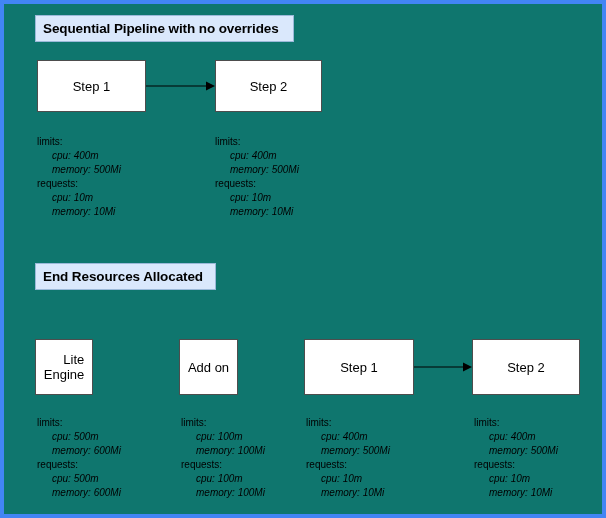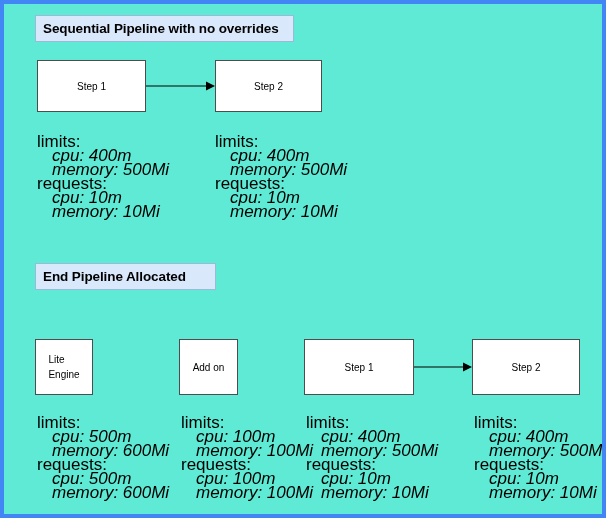--- a/index.html
+++ b/index.html
@@ -10,21 +10,21 @@
   }
   body {
     font-family: "Liberation Sans", sans-serif;
   }
   #canvas {
     position: relative;
     width: 606px;
     height: 518px;
     box-sizing: border-box;
     border: 4px solid #4285f4;
-    background: #5eead4;
+    background: #0f766e;
     overflow: hidden;
   }
   .section-badge {
     position: absolute;
     box-sizing: border-box;
     background: #dae8fc;
     border: 1px solid #9bb9d9;
     color: #000000;
     font-weight: bold;
     font-size: 13.5px;
@@ -36,35 +36,35 @@
     white-space: nowrap;
   }
   .node-box {
     position: absolute;
     box-sizing: border-box;
     background: #ffffff;
     border: 1.3px solid #4d4d4d;
     display: flex;
     align-items: center;
     justify-content: center;
-    text-align: left;
-    font-size: 10px;
+    text-align: right;
+    font-size: 13px;
     line-height: 15px;
     color: #000000;
   }
   .node-box .node-label-inner {
     white-space: pre-line;
   }
   .arrow-svg {
     position: absolute;
     overflow: visible;
   }
   .res-block {
     position: absolute;
-    font-size: 17px;
+    font-size: 10px;
     line-height: 14px;
     color: #000000;
     white-space: nowrap;
   }
   .res-key {
     display: block;
   }
   .res-item {
     display: block;
     padding-left: 15px;
@@ -102,21 +102,21 @@
 
   <div class="res-block" style="left:211px; top:131px;">
     <span class="res-key">limits:</span>
     <span class="res-item">cpu: 400m</span>
     <span class="res-item">memory: 500Mi</span>
     <span class="res-key">requests:</span>
     <span class="res-item">cpu: 10m</span>
     <span class="res-item">memory: 10Mi</span>
   </div>
 
-  <div class="section-badge" style="left:31px; top:259px; width:181px; height:27px;">End Pipeline Allocated</div>
+  <div class="section-badge" style="left:31px; top:259px; width:181px; height:27px;">End Resources Allocated</div>
 
   <div class="node-box" style="left:175px; top:335px; width:59px; height:56px;">
     <span class="node-label-inner">Add on</span>
   </div>
 
   <div class="node-box" style="left:31px; top:335px; width:58px; height:56px;">
     <span class="node-label-inner">Lite
 Engine</span>
   </div>
 

